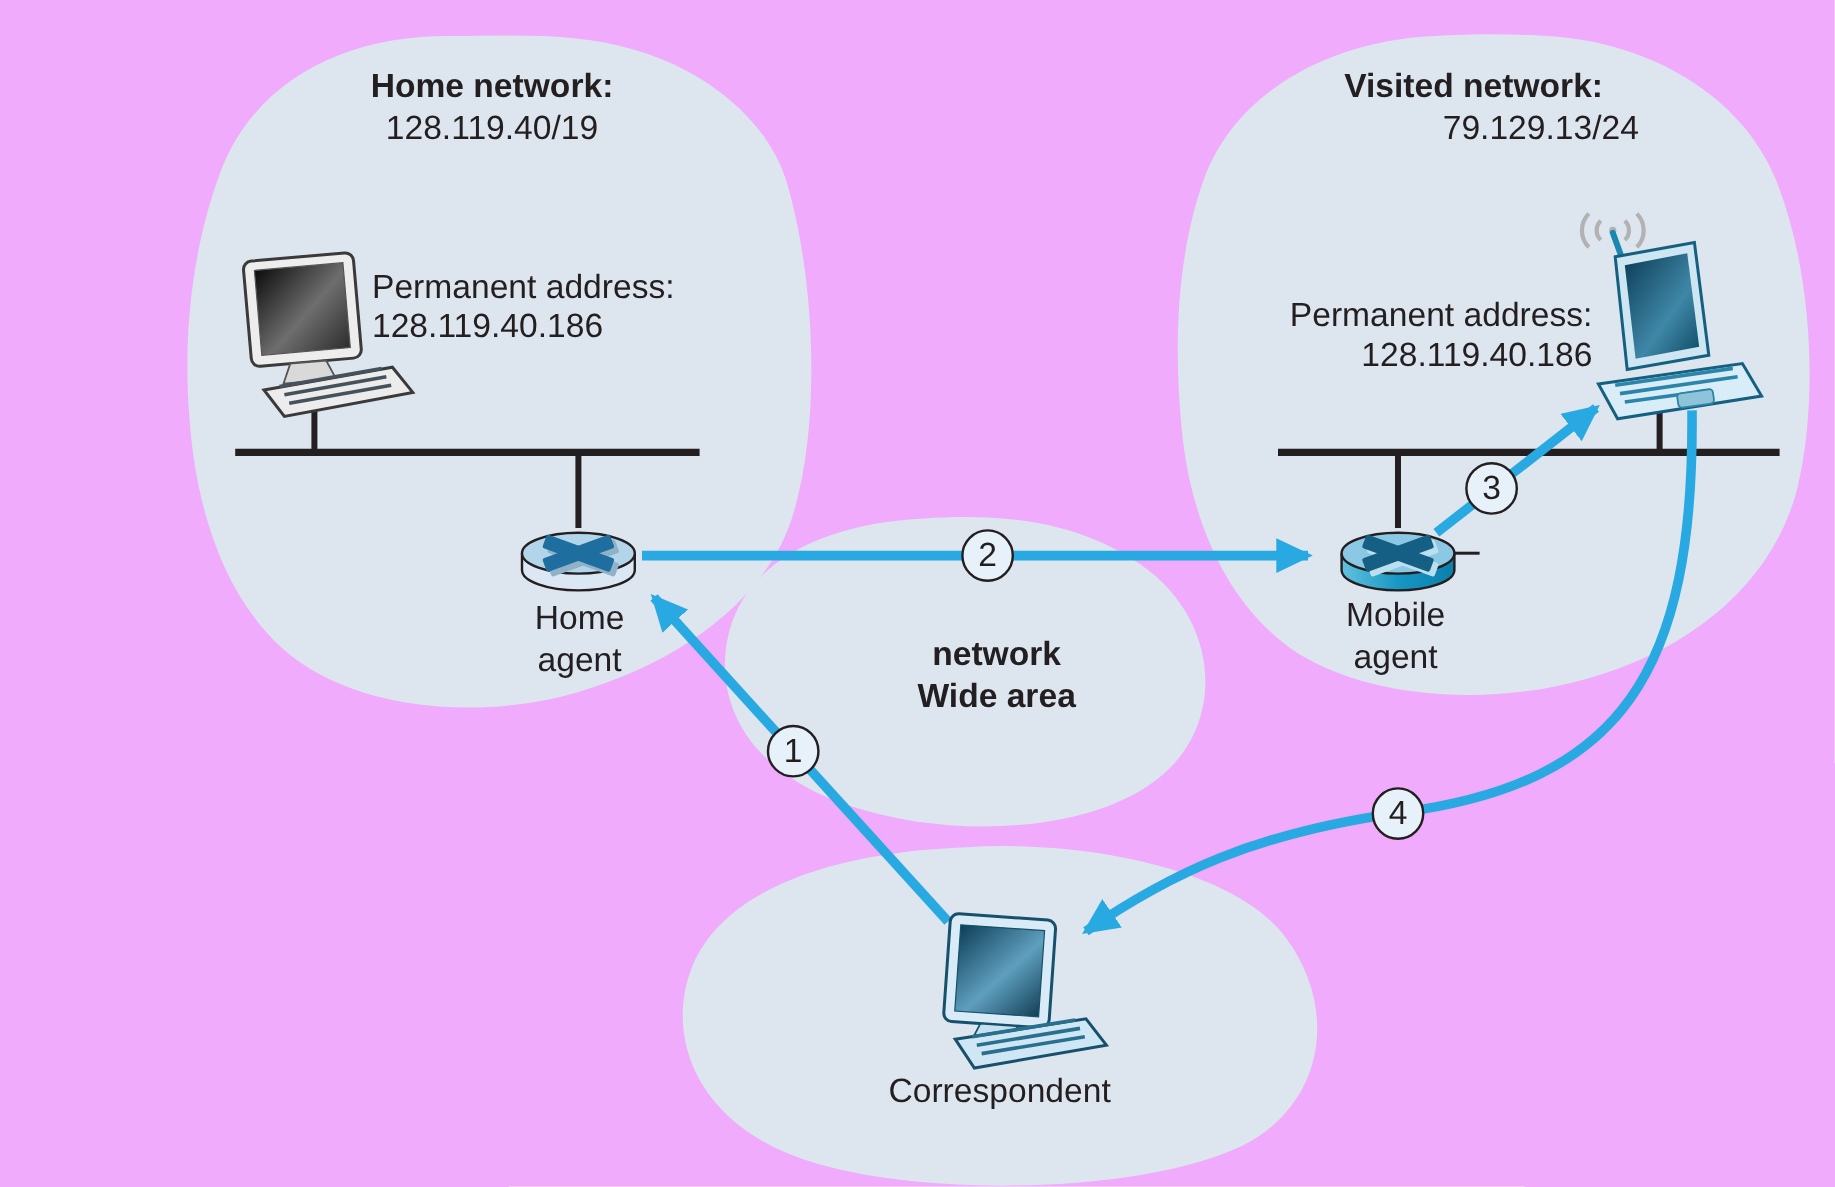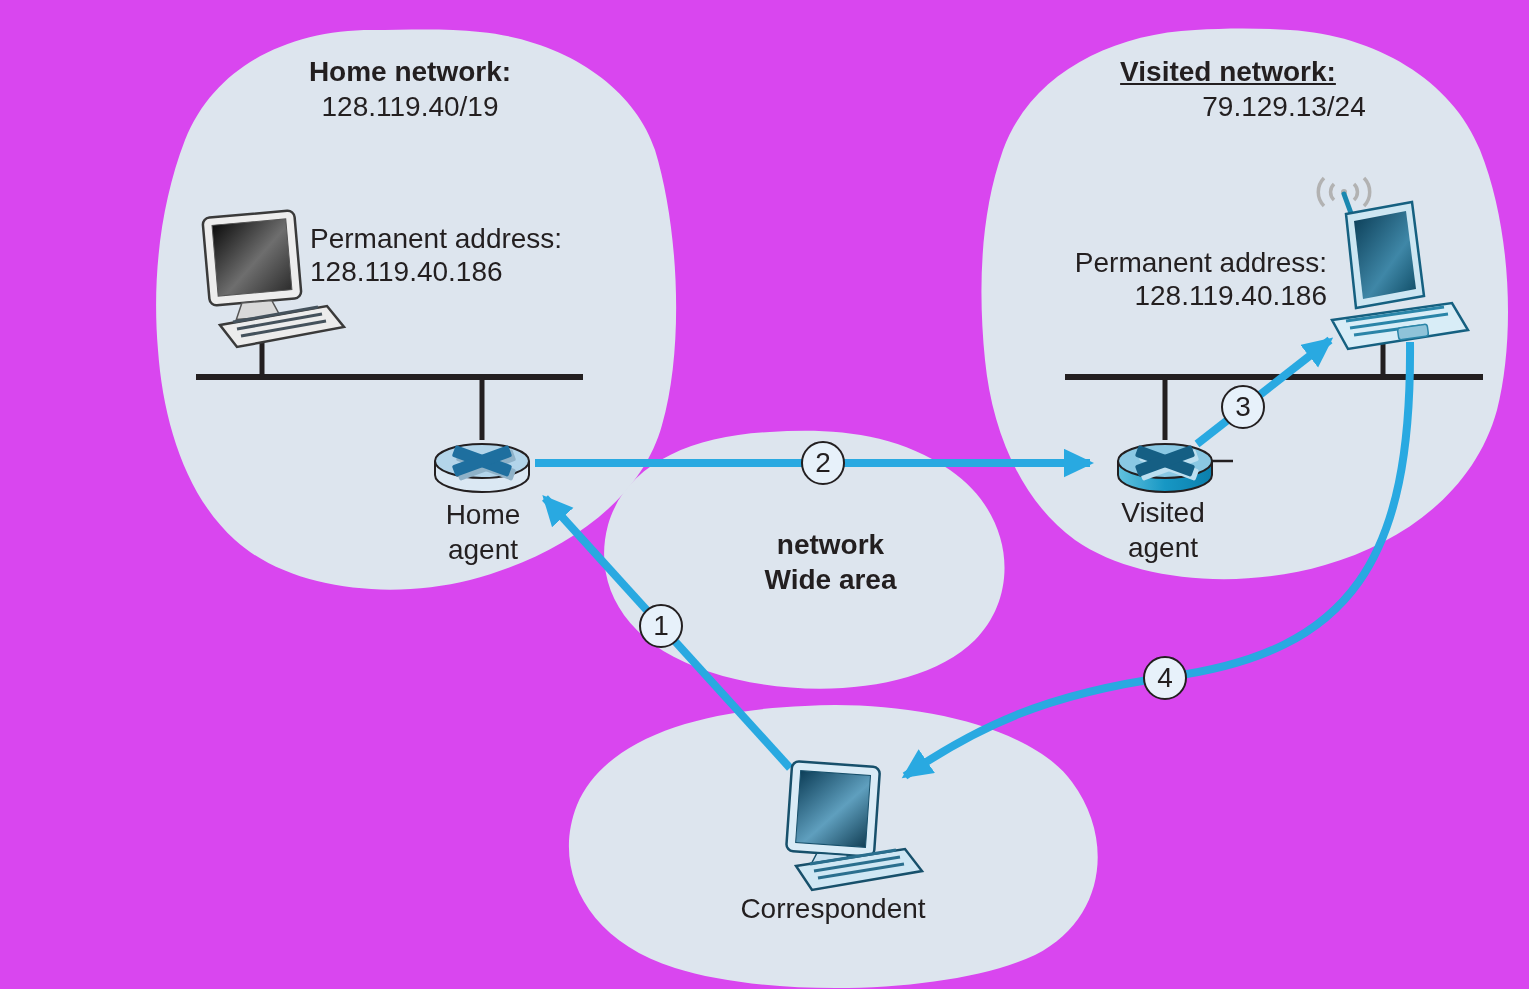--- a/index.html
+++ b/index.html
@@ -1,35 +1,35 @@
 <!DOCTYPE html>
 <html><head>
 <meta charset="utf-8">
 <style>
   html,body{margin:0;padding:0;background:#ffffff;}
   .canvas{
-    position:relative;width:1529px;height:989px;background:#d946ef;overflow:hidden;
+    position:relative;width:1529px;height:989px;background:#f0abfc;overflow:hidden;
     font-family:"Liberation Sans", sans-serif;color:#231f20;
   }
   .canvas svg{position:absolute;left:0;top:0;}
   .lbl{position:absolute;font-size:28px;line-height:33px;}
   .lbl.center{text-align:center;}
   .lbl.right{text-align:right;}
   .lbl.bold{font-weight:700;}
   .lh35{line-height:35px;}
   .badge{
     position:absolute;width:44px;height:44px;border-radius:50%;
     background:#e7f1fa;border:2.5px solid #231f20;box-sizing:border-box;
     display:flex;align-items:center;justify-content:center;
     font-size:28px;color:#231f20;z-index:30;
   }
   
   #home-net-title{left:245px;top:55px;width:330px;}
   #home-net-subnet{left:245px;top:90px;width:330px;}
-  #visited-net-title{left:1063px;top:55px;width:330px;text-decoration:underline;}
+  #visited-net-title{left:1063px;top:55px;width:330px;}
   #visited-net-subnet{left:1119px;top:90px;width:330px;}
   #perm-left{left:310px;top:222px;width:330px;}
   #mobile-node-lbl{left:1250px;top:150px;width:230px;}
   #perm-right{left:1027px;top:246px;width:300px;}
   #home-agent-lbl{left:408px;top:497px;width:150px;}
   #wan-lbl{left:728px;top:527px;width:205px;}
   #foreign-agent-lbl{left:1088px;top:495px;width:150px;}
   #care-of-lbl{left:1237px;top:440px;width:180px;}
   #correspondent-lbl{left:703px;top:892px;width:260px;}
   #badge-1{left:639px;top:604px;}
@@ -189,21 +189,21 @@
     <div>Home</div>
     <div>agent</div>
   </div>
 
   <div class="lbl center bold lh35" id="wan-lbl">
     <div>network</div>
     <div>Wide area</div>
   </div>
 
   <div class="lbl center lh35" id="foreign-agent-lbl">
-    <div>Visited</div>
+    <div>Mobile</div>
     <div>agent</div>
   </div>
 
 
   <div class="lbl center" id="correspondent-lbl">Correspondent</div>
 
   <div class="badge" id="badge-1">1</div>
   <div class="badge" id="badge-2">2</div>
   <div class="badge" id="badge-3">3</div>
   <div class="badge" id="badge-4">4</div>

